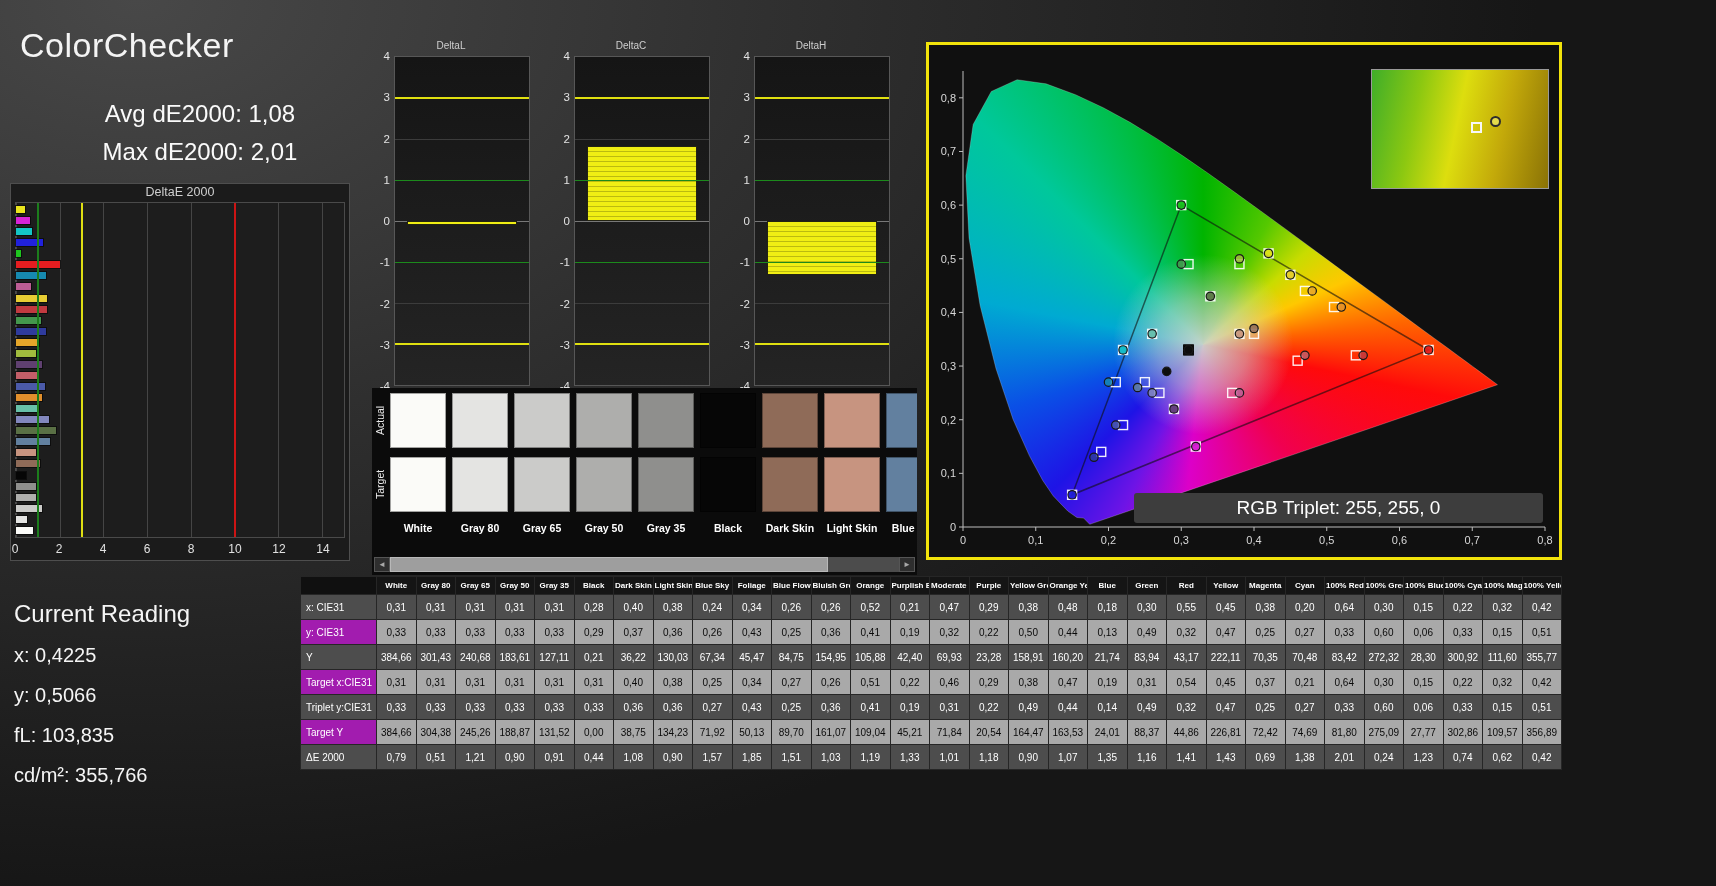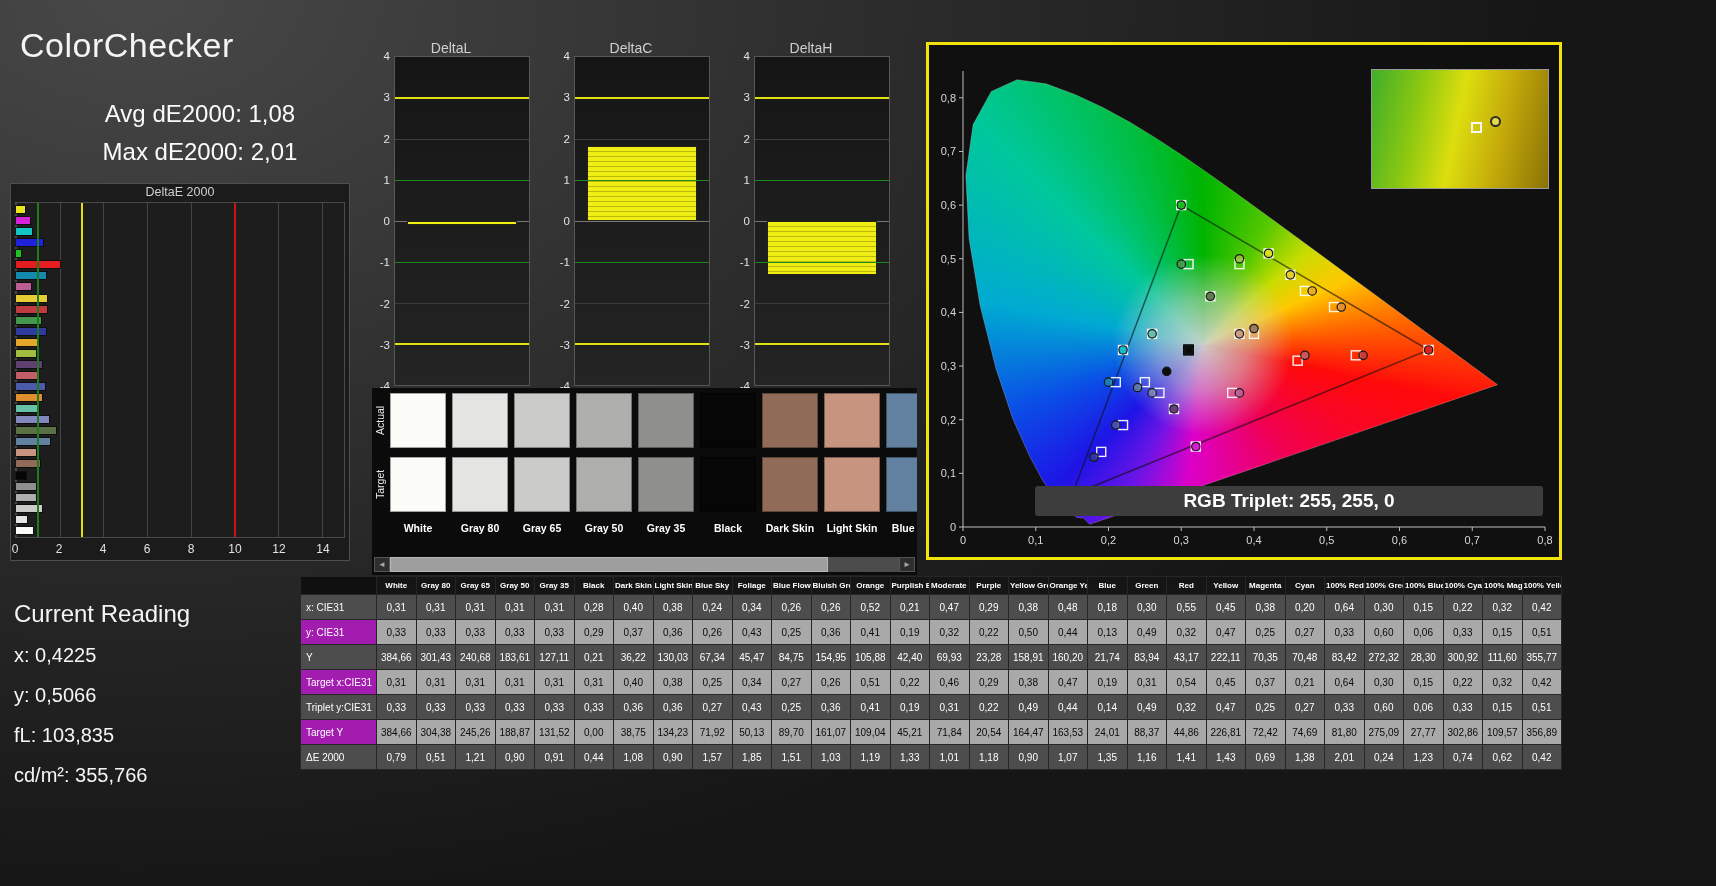--- a/index.html
+++ b/index.html
@@ -32,21 +32,21 @@
   .de-tick{position:absolute;transform:translateX(-50%);color:#e2e2e2;font-size:12px;top:0;}
 
   
   .reading{position:absolute;left:14px;top:600px;color:#f5f5f5;}
   .reading-title{font-size:24px;font-weight:300;margin-bottom:16px;}
   .reading-line{font-size:20px;font-weight:300;margin-bottom:17px;}
 
   
   .delta-row{position:absolute;left:372px;top:40px;width:546px;height:346px;display:flex;gap:22px;}
   .delta-panel{width:158px;position:relative;flex:none;}
-  .dp-title{height:16px;text-align:center;color:#cfcfcf;font-size:14px;}
+  .dp-title{height:16px;text-align:center;color:#cfcfcf;font-size:10px;}
   .dp-body{position:absolute;left:0;top:16px;right:0;bottom:0;display:flex;}
   .dp-labels{width:22px;position:relative;flex:none;}
   .dp-label{position:absolute;right:4px;transform:translateY(-50%);color:#e2e2e2;font-size:11.5px;}
   .dp-plot{flex:1;position:relative;border:1px solid #575757;background:linear-gradient(#151515,#242424);}
   .dp-line{position:absolute;left:0;right:0;height:1px;}
   .dp-line.faint{background:#3c3c3c;}
   .dp-line.zero{background:#787878;}
   .dp-line.green{background:#1c8a1c;}
   .dp-line.yellow{background:#e0e010;height:2px;margin-top:-1px;}
   .dp-bar{position:absolute;left:9%;width:82%;
@@ -83,22 +83,22 @@
         #ff0a0a 102deg, #f00050 142deg, #dc00c8 186deg, #6e14e6 206deg,
         #1e14e6 226deg, #0a50e6 252deg, #00aad2 281deg, #00c89b 315deg, #00be46 340deg, #00b400 360deg);
   }
   #cie-svg{position:absolute;left:0;top:0;width:630px;height:512px;}
   #cie-svg text{font-family:"Liberation Sans",sans-serif;font-size:11px;fill:#d9d9d9;}
   .cie-inset{position:absolute;right:10px;top:24px;width:176px;height:118px;border:1px solid #9a9a9a;
     background:linear-gradient(102deg,#3fae29 0%,#8cc811 26%,#ddde0e 48%,#c3a90a 72%,#8a7206 100%);}
   .inset-square{position:absolute;left:56%;top:44%;width:11px;height:11px;border:2px solid #f7f7f7;box-sizing:border-box;}
   .inset-circle{position:absolute;left:67%;top:39%;width:11px;height:11px;border:2px solid #2d2d2d;border-radius:50%;
     box-sizing:border-box;background:rgba(250,250,130,.55);}
-  .rgb-box{position:absolute;right:16px;bottom:41px;width:508px;height:30px;background:#3d3d3d;border-radius:3px;
-    color:#fff;font-size:19px;line-height:30px;text-align:center;font-weight:700;}
+  .rgb-box{position:absolute;right:16px;bottom:34px;width:409px;height:30px;background:#3d3d3d;border-radius:3px;
+    color:#fff;font-size:19px;line-height:30px;text-align:center;font-weight:400;}
 
   
   .dtable{position:absolute;left:300px;top:576px;width:1262px;border-collapse:collapse;table-layout:fixed;}
   .dtable th,.dtable td{border:1px solid #262626;overflow:hidden;white-space:nowrap;padding:0 1px;box-sizing:border-box;}
   .dtable thead th{background:#151515;color:#fff;font-size:8px;font-weight:700;height:18px;text-align:center;}
   .dtable th.corner{width:76px;background:#101010;}
   .dtable td{font-size:10px;text-align:center;height:25px;}
   .dtable tr.dark td{background:#4d4d4d;color:#fff;}
   .dtable tr.light td{background:#a9a9a9;color:#0a0a0a;}
   .dtable td.rowlabel{background:#141414;color:#fff;text-align:left;padding-left:5px;font-size:10px;}

